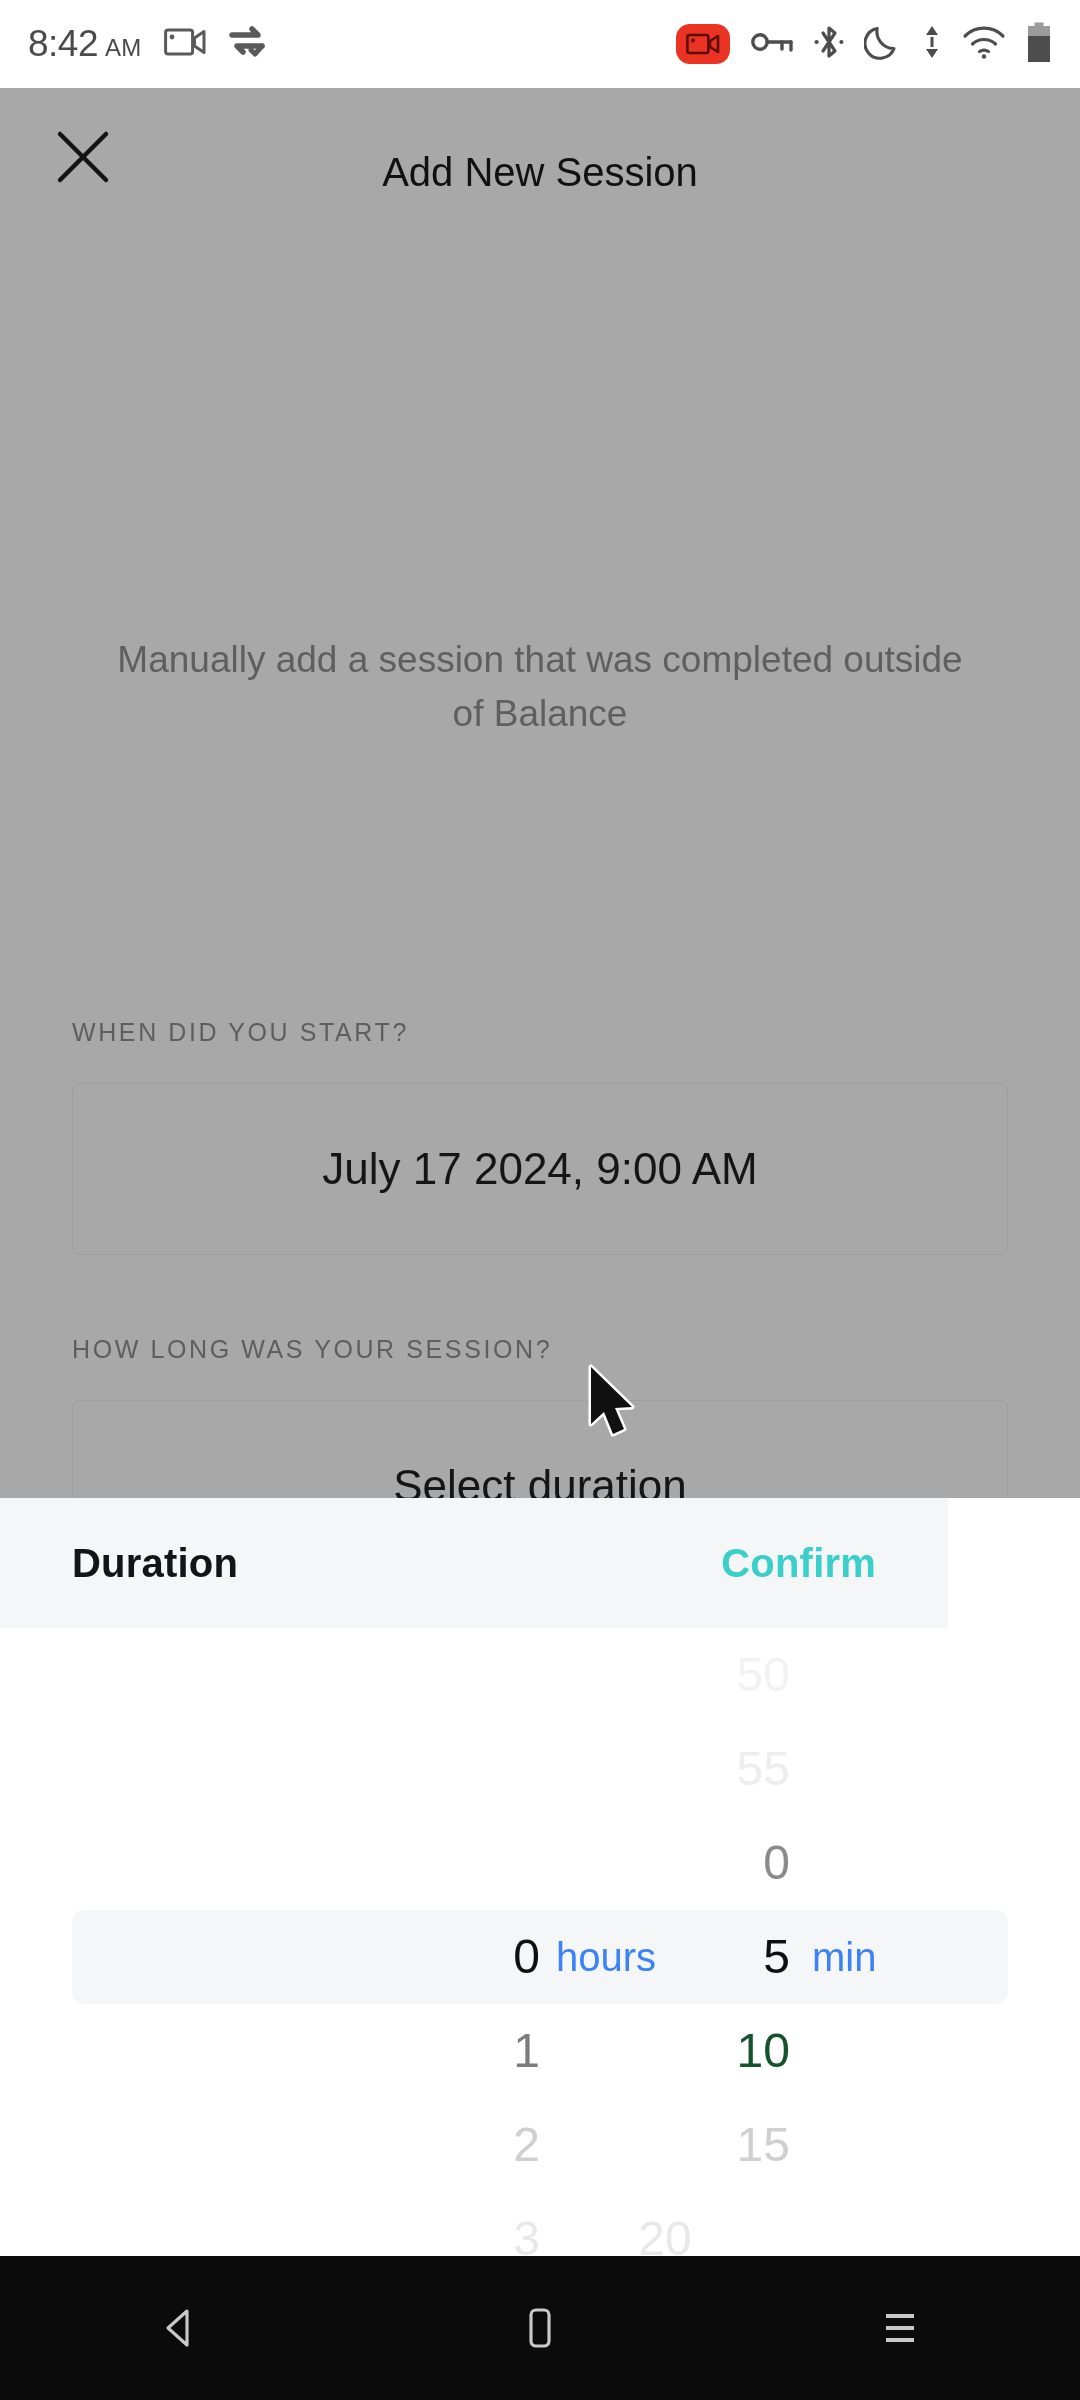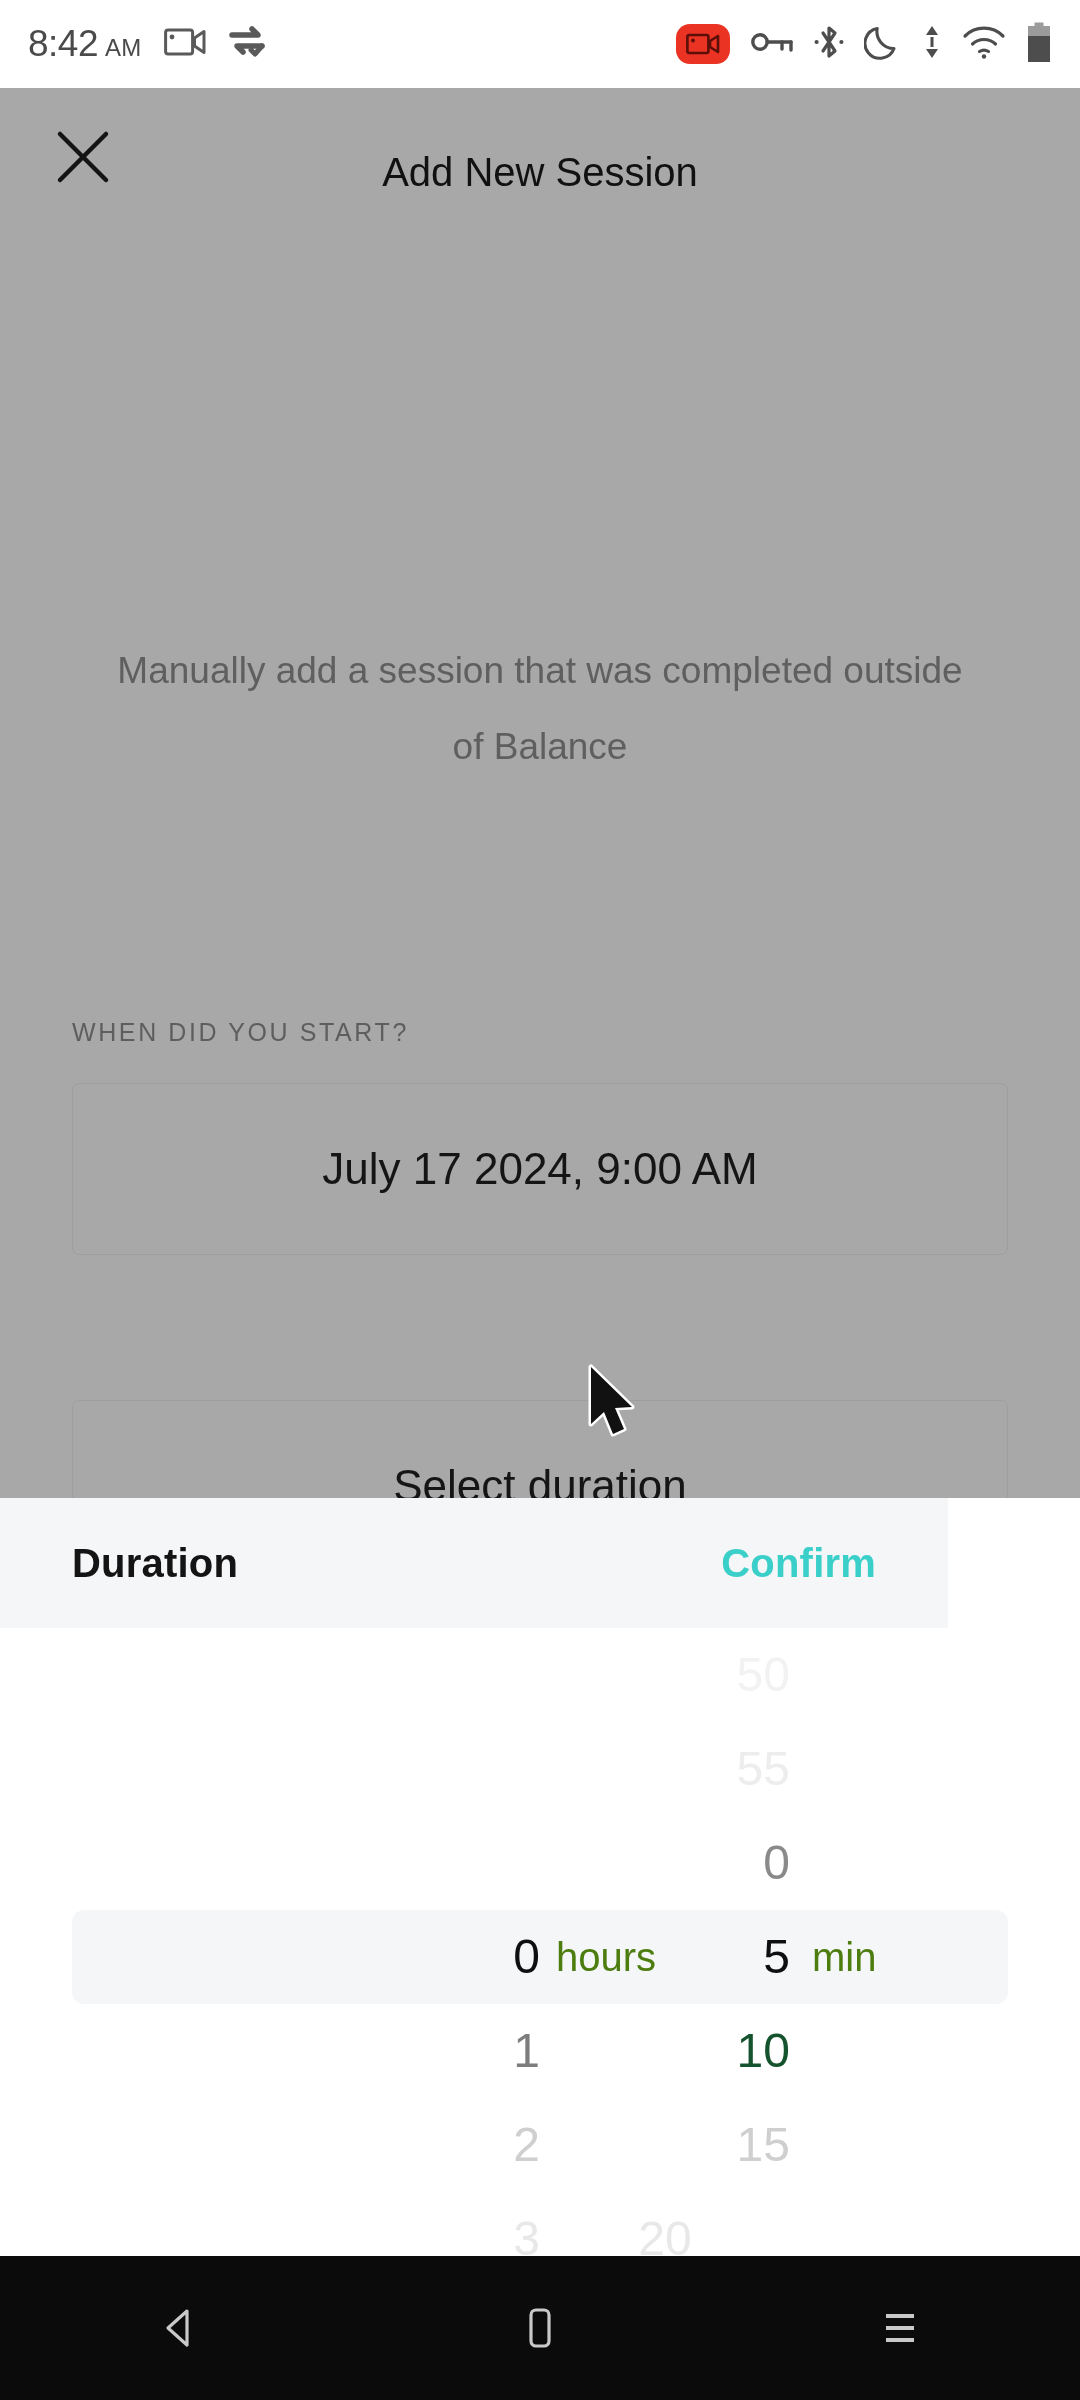--- a/index.html
+++ b/index.html
@@ -79,21 +79,21 @@
     font-size: 40px;
     color: #111111;
     font-weight: 400;
   }
   .intro-text {
     position: absolute;
     left: 100px; top: 545px;
     width: 880px;
     text-align: center;
     font-size: 37px;
-    line-height: 76px;
+    line-height: 54px;
     color: #5f5f5f;
     font-weight: 400;
   }
   .field-label {
     position: absolute;
     left: 72px;
     font-size: 25px;
     letter-spacing: 2.6px;
     color: #5e5e5e;
     font-weight: 400;
@@ -195,21 +195,21 @@
   .wheel-cell.sel {
     color: #0f0f0f;
     font-weight: 400;
   }
   .unit {
     position: absolute;
     top: 282px;
     height: 94px;
     line-height: 94px;
     font-size: 40px;
-    color: #4d7c0f;
+    color: #3b82f6;
     font-weight: 400;
   }
   .unit-hours { left: 556px; }
   .unit-mins  { left: 812px; }
 
   
   .navbar {
     position: absolute;
     left: 0; top: 2256px;
     width: 1080px; height: 144px;
@@ -314,20 +314,21 @@
       <div class="modal-title">Add New Session</div>
     </div>
 
     <div class="intro-text">Manually add a session that was completed outside of Balance</div>
 
     <div class="field-label" id="start-label">WHEN DID YOU START?</div>
     <div class="field-box" id="start-box">
       <span>July 17 2024, 9:00 AM</span>
     </div>
 
+    <div class="field-label" id="dur-label">HOW LONG WAS YOUR SESSION?</div>
     <div class="field-box" id="dur-box">
       <span>Select duration</span>
     </div>
   </div>
 
   <div class="cursor">
     <svg width="54" height="78" viewBox="0 0 54 78">
       <path d="M5 3 L5 60 L18 48 L27 70 L38 65 L29 44 L46 43 Z" fill="#111111" stroke="#ffffff" stroke-width="5" stroke-linejoin="round"></path>
       <path d="M5 3 L5 60 L18 48 L27 70 L38 65 L29 44 L46 43 Z" fill="#111111"></path>
     </svg>

